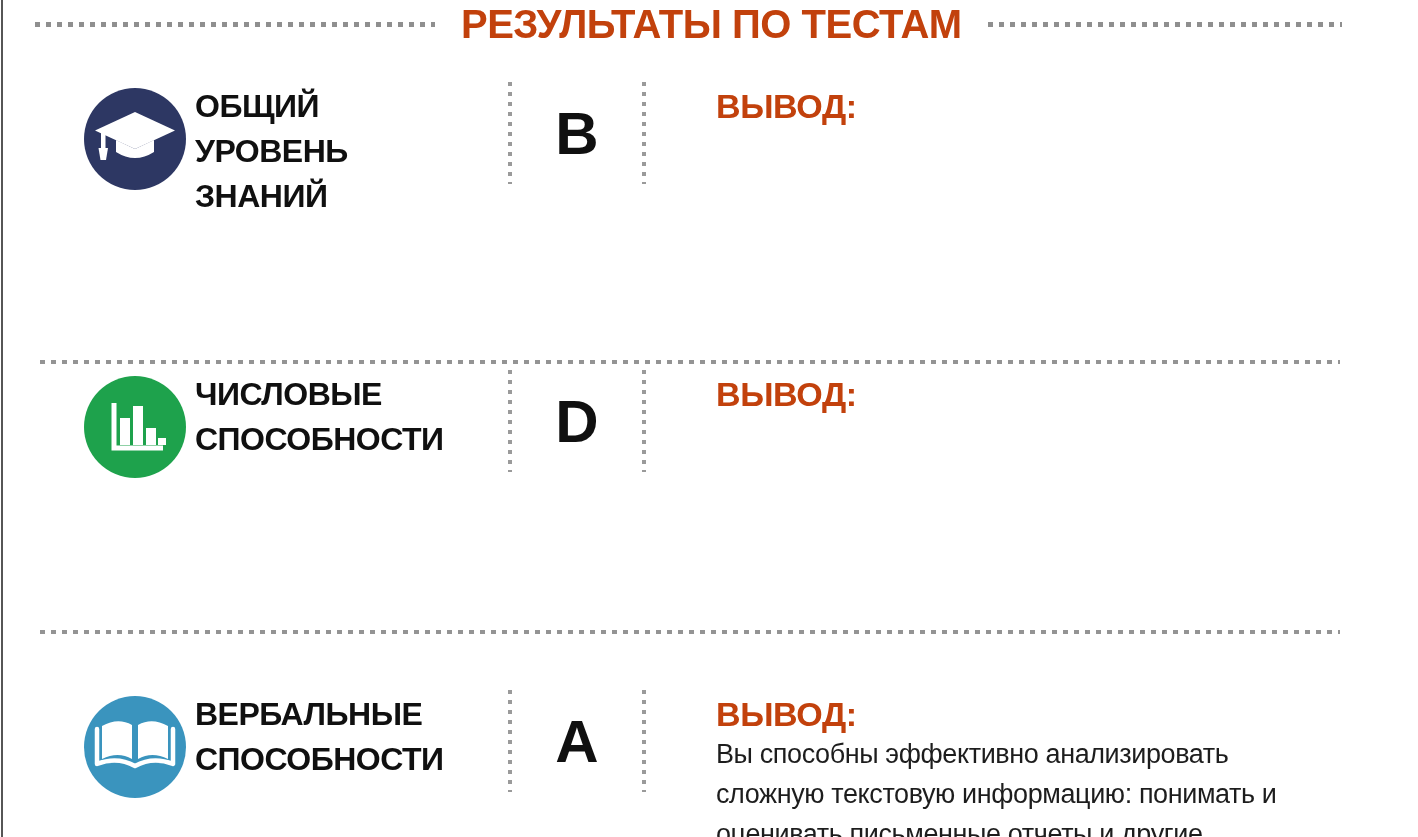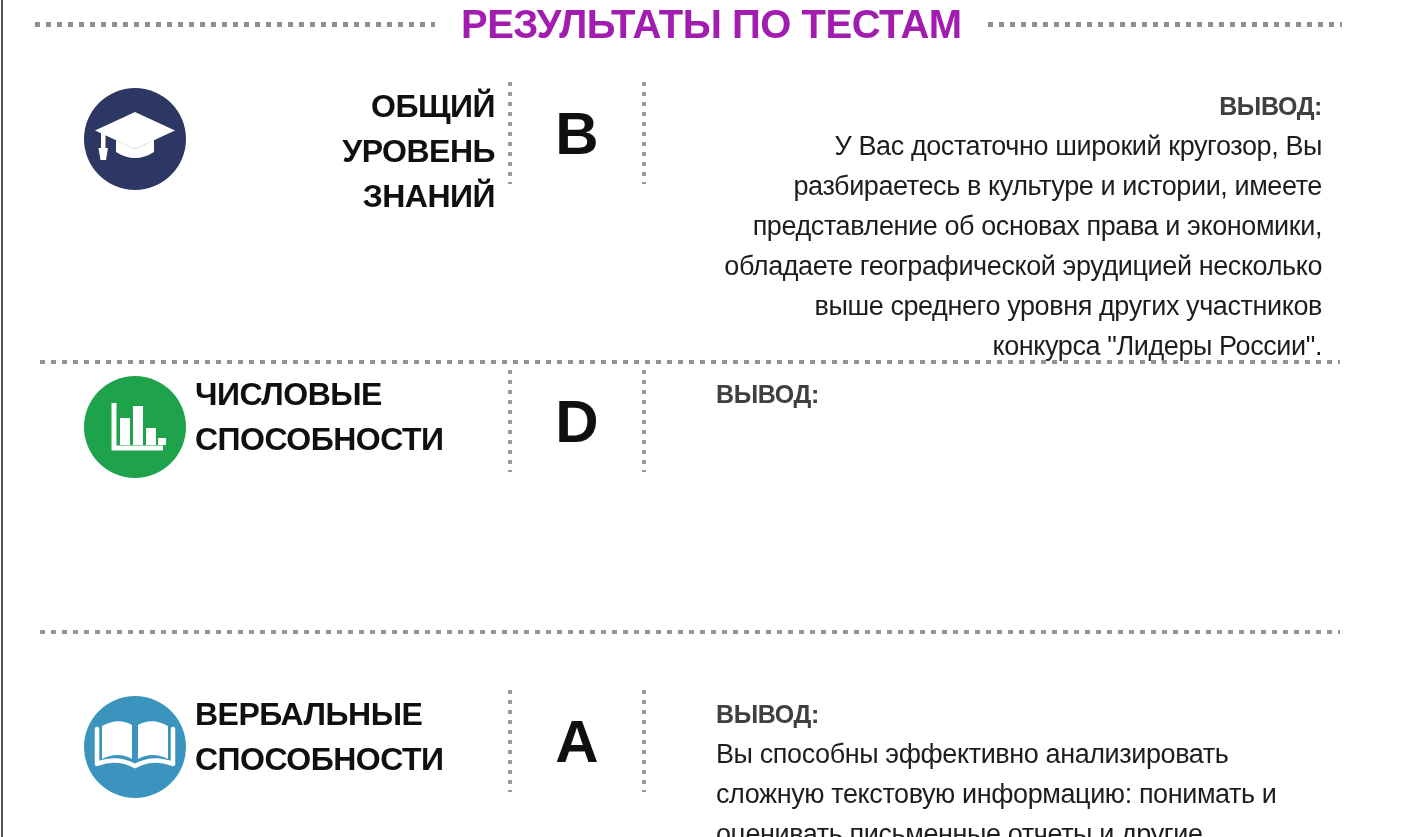--- a/index.html
+++ b/index.html
@@ -29,33 +29,33 @@
   .hdot {
     height: 5px;
     background: repeating-linear-gradient(to right, #8f8f8f 0 5px, transparent 5px 11px);
   }
   .hdot.left  { width: 400px; flex: none; }
   .hdot.right { flex: 1; }
   .title {
     margin: 0; flex: none;
     font-size: 40px; font-weight: bold;
     letter-spacing: -0.5px;
-    color: #a21caf;
+    color: #c2410c;
     white-space: nowrap;
   }
   
   .hsep {
     position: absolute; left: 40px; width: 1300px; height: 4px;
     background: repeating-linear-gradient(to right, #949494 0 5px, transparent 5px 11px);
   }
   .hsep.sep1 { top: 360px; }
   .hsep.sep2 { top: 630px; }
   
   .section { position: absolute; left: 0; width: 1418px; height: 290px; }
-  .section.s1 { top: 78px; text-align: right;  }
+  .section.s1 { top: 78px;  }
   .section.s2 { top: 366px; }
   .section.s3 { top: 686px; height: 181px; }
 
   .circle {
     position: absolute; left: 84px; top: 10px;
     width: 102px; height: 102px;
   }
   .circle svg { display: block; width: 102px; height: 102px; }
 
   .sec-title {
@@ -73,21 +73,21 @@
   .grade {
     position: absolute; left: 512px; top: 4px; width: 130px; height: 102px;
     display: flex; align-items: center; justify-content: center;
     font-size: 60px; font-weight: bold; color: #101010;
   }
   .conclusion {
     position: absolute; left: 716px; top: 8px; width: 606px;
     letter-spacing: -0.4px;
   }
   .c-label {
-    font-size: 25px; font-weight: bold; color: #404040;
+    font-size: 34px; font-weight: bold; color: #c2410c;
     line-height: 40px;
   }
   .c-text {
     font-size: 27px; color: #1d1d1d;
     line-height: 40px;
   }
 </style>
 </head>
 <body>
 
@@ -111,21 +111,20 @@
       </svg>
     </div>
     <div class="sec-title">ОБЩИЙ
 УРОВЕНЬ
 ЗНАНИЙ</div>
     <div class="vline vl-left"></div>
     <div class="grade">B</div>
     <div class="vline vl-right"></div>
     <div class="conclusion">
       <div class="c-label">ВЫВОД:</div>
-      <div class="c-text">У Вас достаточно широкий кругозор, Вы разбираетесь в культуре и истории, имеете представление об основах права и экономики, обладаете географической эрудицией несколько выше среднего уровня других участников конкурса "Лидеры России".</div>
     </div>
   </div>
 
   <div class="hsep sep1"></div>
 
   <div class="section s2">
     <div class="circle">
       <svg viewBox="0 0 102 102" xmlns="http://www.w3.org/2000/svg">
         <circle cx="51" cy="51" r="51" fill="#1ea24c"></circle>
         <path d="M30,27 L30,72 L79,72" fill="none" stroke="#ffffff" stroke-width="5"></path>

